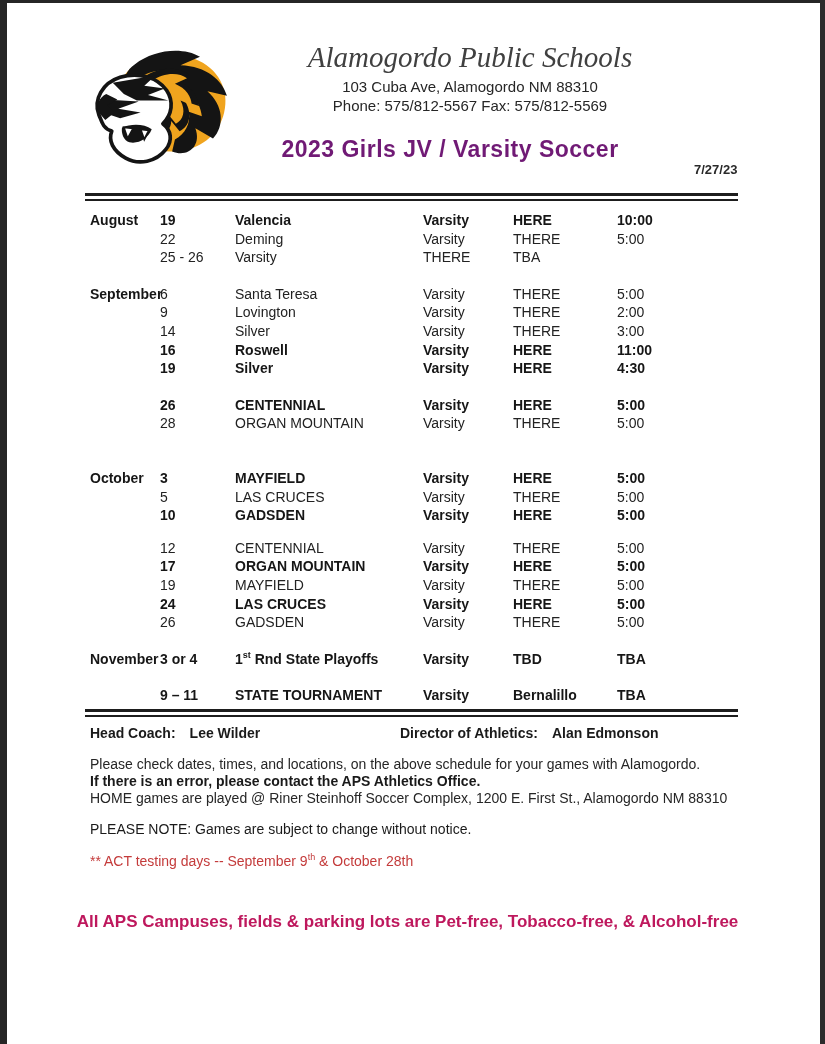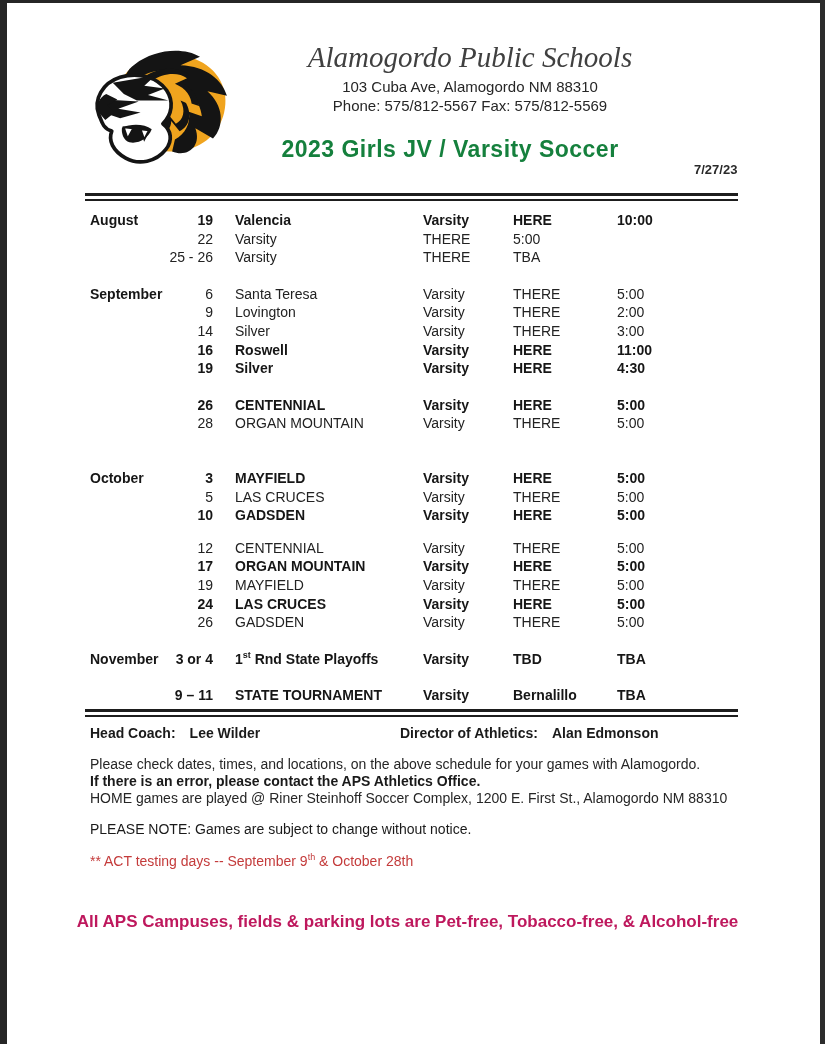--- a/index.html
+++ b/index.html
@@ -20,42 +20,42 @@
   .logo{position:absolute;left:86px;top:42px;width:150px;height:130px;}
   .header-text{position:absolute;left:250px;top:40px;width:440px;text-align:center;}
   .school-name{
     font-family:"Liberation Serif", serif;
     font-style:italic;font-size:29px;line-height:34px;color:#404040;
   }
   .address-line{font-size:15px;line-height:19px;margin-top:3px;color:#262626;}
   .phone-line{font-size:15px;line-height:19px;color:#262626;}
   .doc-title{
     position:absolute;left:110px;top:136px;width:680px;
-    text-align:center;font-size:23px;font-weight:bold;letter-spacing:0.5px;color:#15803d;
+    text-align:center;font-size:23px;font-weight:bold;letter-spacing:0.5px;color:#701a75;
   }
   .rev-date{position:absolute;left:694px;top:162px;font-size:13px;font-weight:bold;color:#2a2a2a;}
 
   .double-rule{
     position:absolute;left:85px;width:653px;height:3px;
     border-top:3px solid #1d1d1d;border-bottom:2px solid #1d1d1d;
   }
   .rule-top{top:193px;}
   .rule-bottom{top:709px;}
 
   
   .schedule{position:absolute;left:90px;top:211px;width:660px;}
   .srow{
     display:grid;
     grid-template-columns:70px 53px 22px 188px 90px 104px 1fr;
     line-height:18.6px;font-size:14px;color:#222;
   }
   .srow.bold .cell{font-weight:bold;color:#161616;}
   .cell{white-space:nowrap;}
   .c-month{font-weight:bold;color:#161616;}
-  .c-date{text-align:right;}
+  .c-date{text-align:left;}
   sup{font-size:9px;line-height:0;vertical-align:super;}
 
   
   .coach-row{position:absolute;left:90px;top:725px;width:650px;font-size:14px;font-weight:bold;color:#1a1a1a;}
   .coach-name{margin-left:14px;}
   .director-group{position:absolute;left:310px;top:0;}
   .notes{position:absolute;left:90px;top:756px;width:660px;font-size:14px;line-height:17px;color:#262626;}
   .note-bold{font-weight:bold;color:#1a1a1a;}
   .please-note{position:absolute;left:90px;top:821px;font-size:14px;font-weight:normal;color:#1a1a1a;}
   .act-note{position:absolute;left:90px;top:853px;font-size:14px;}
@@ -115,20 +115,21 @@
         <div class="cell c-spacer"></div>
         <div class="cell c-opponent">Valencia</div>
         <div class="cell c-level">Varsity</div>
         <div class="cell c-location">HERE</div>
         <div class="cell c-time">10:00</div>
       </div>
       <div class="srow" style="margin-top: 0px;">
         <div class="cell c-month"></div>
         <div class="cell c-date">22</div>
         <div class="cell c-spacer"></div>
+        <div class="cell c-opponent">Deming</div>
         <div class="cell c-level">Varsity</div>
         <div class="cell c-location">THERE</div>
         <div class="cell c-time">5:00</div>
       </div>
       <div class="srow" style="margin-top: 0px;">
         <div class="cell c-month"></div>
         <div class="cell c-date">25 - 26</div>
         <div class="cell c-spacer"></div>
         <div class="cell c-level">Varsity</div>
         <div class="cell c-location">THERE</div>

